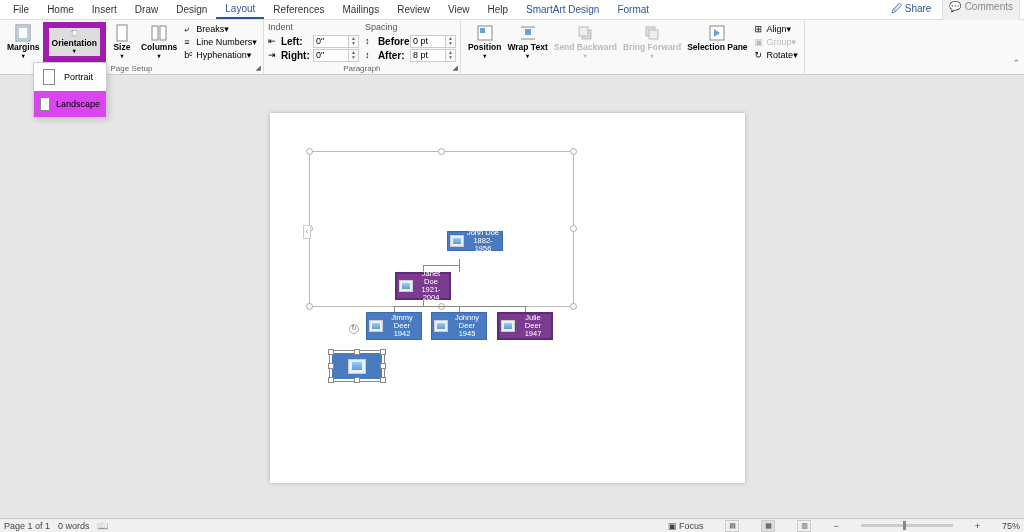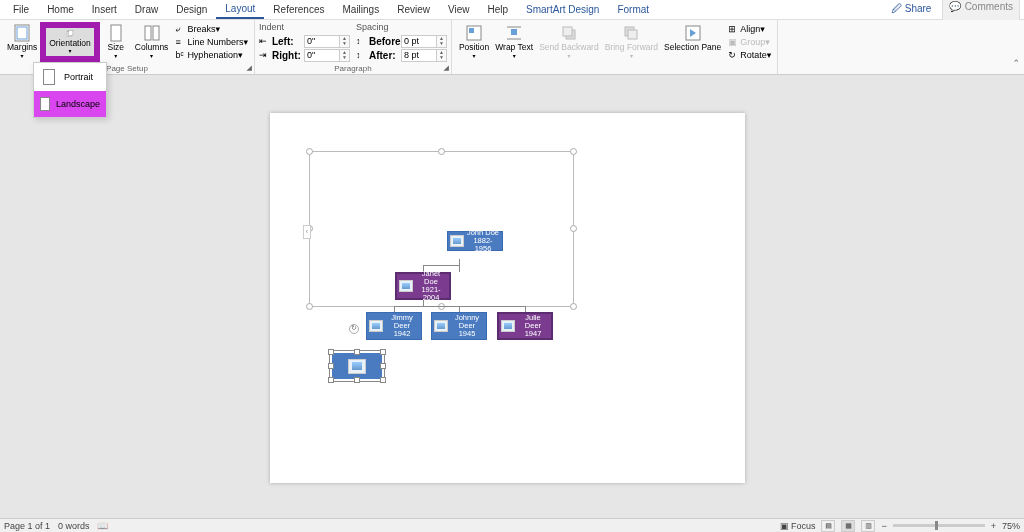--- a/index.html
+++ b/index.html
@@ -12,21 +12,21 @@
 .tab.accent { color: #2b579a; }
 .tabs-right { margin-left: auto; display: flex; gap: 4px; }
 .share { color: #2b579a; font-size: 10px; padding: 2px 6px; border: 1px solid transparent; }
 .comments { color: #888; font-size: 10px; padding: 2px 6px; background: #f0f0f0; border: 1px solid #ddd; }
 
 
 .ribbon { height: 55px; background: #f9f9f9; border-bottom: 1px solid #ccc; display: flex; font-size: 9px; position: relative; }
 .group { border-right: 1px solid #ddd; padding: 2px 4px 12px 4px; position: relative; display: flex; }
 .group-label { position: absolute; bottom: 1px; left: 0; right: 0; text-align: center; font-size: 8px; color: #666; }
 .group-caret { position: absolute; bottom: 2px; right: 2px; font-size: 7px; color: #666; }
-.bigbtn { display: flex; flex-direction: column; align-items: center; justify-content: flex-start; padding: 2px 3px; min-width: 32px; cursor: pointer; }
+.bigbtn { display: flex; flex-direction: column; align-items: center; justify-content: flex-start; padding: 2px 3px; min-width: 32px; cursor: pointer; font-weight: bold; }
 .bigbtn .ico { width: 18px; height: 18px; margin-bottom: 1px; }
 .bigbtn .lbl { font-size: 8.5px; text-align: center; line-height: 1; }
 .bigbtn.sel { background: #ddd; border: 6px solid #a21caf; }
 .smallrow { display: flex; align-items: center; height: 13px; padding: 0 2px; font-size: 9px; cursor: pointer; }
 .smallrow .ic { width: 10px; height: 10px; margin-right: 2px; display: inline-block; }
 .col { display: flex; flex-direction: column; justify-content: flex-start; }
 .spin { display: flex; align-items: center; height: 14px; font-size: 9px; }
 .spin .sic { width: 12px; height: 10px; margin-right: 1px; }
 .spin .slb { width: 32px; font-size: 10px; font-weight: bold; }
 .spin input { width: 36px; height: 13px; font-size: 9px; border: 1px solid #ccc; padding: 0 2px; }
@@ -66,21 +66,21 @@
 .sel-node { position: absolute; left: 330px; top: 276px; width: 54px; height: 30px; background: #4a7bc1; border: 2px solid #fff; outline: 1px solid #888; display:flex; align-items:center; justify-content:center; }
 .sel-node .pic { width: 18px; height: 15px; background: #e8f0f8; border: 1px solid #ccc; display:flex;align-items:center;justify-content:center; }
 .sel-node .pic::after { content:""; width:10px; height:8px; background:linear-gradient(#9cf,#69c); }
 .sh { position: absolute; width: 6px; height: 6px; background: #fff; border: 1px solid #888; }
 .sh1{left:-4px;top:-4px}.sh2{left:50%;top:-4px;margin-left:-3px}.sh3{right:-4px;top:-4px}
 .sh4{left:-4px;top:50%;margin-top:-3px}.sh5{right:-4px;top:50%;margin-top:-3px}
 .sh6{left:-4px;bottom:-4px}.sh7{left:50%;bottom:-4px;margin-left:-3px}.sh8{right:-4px;bottom:-4px}
 
 
 .status { position: absolute; left: 0; right: 0; bottom: 0; height: 14px; background: #f0f0f0; border-top: 1px solid #ccc; display: flex; align-items: center; font-size: 9px; color: #444; padding: 0 4px; }
-.status .sr { margin-left: auto; display: flex; align-items: center; gap: 6px; }
+.status .sr { margin-left: auto; display: flex; align-items: center; gap: 22px; }
 .view-btn { width: 14px; height: 12px; border: 1px solid #ccc; cursor: pointer; display:flex;align-items:center;justify-content:center; font-size:7px; }
 .view-btn.act { background: #ddd; }
 .zoom-track { width: 92px; height: 3px; background: #ccc; position: relative; }
 .zoom-thumb { position: absolute; left: 46%; top: -3px; width: 3px; height: 9px; background: #888; }
 .collapse { position:absolute; right:4px; top:58px; font-size:9px; color:#666; cursor:pointer; }
 
 
 svg { display: block; }
 </style>
 </head>

